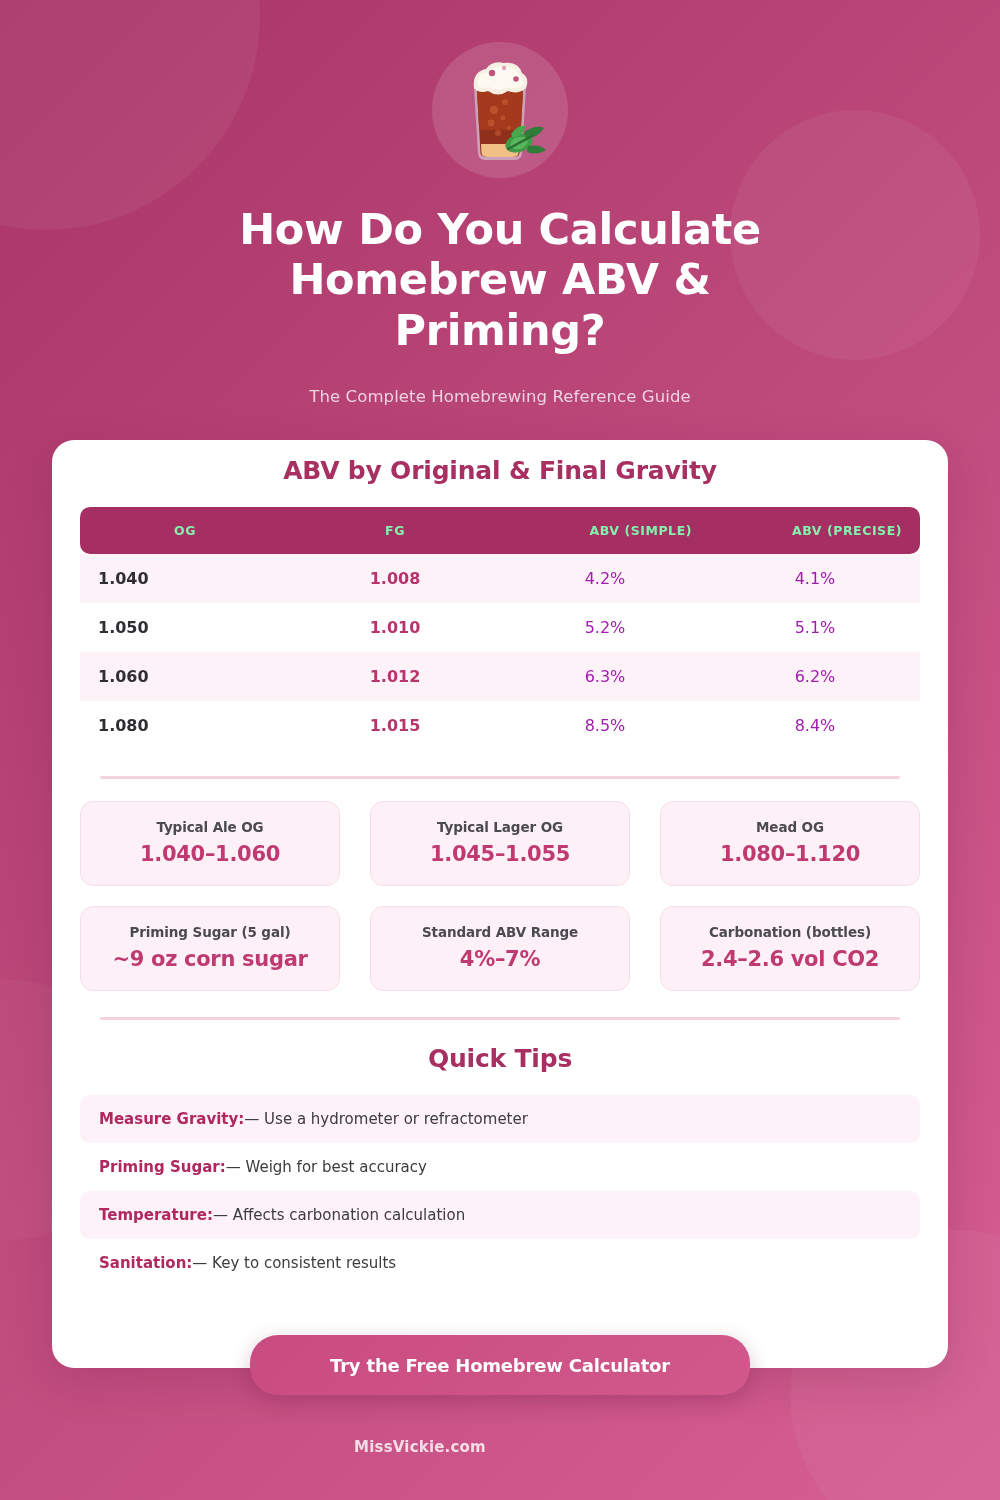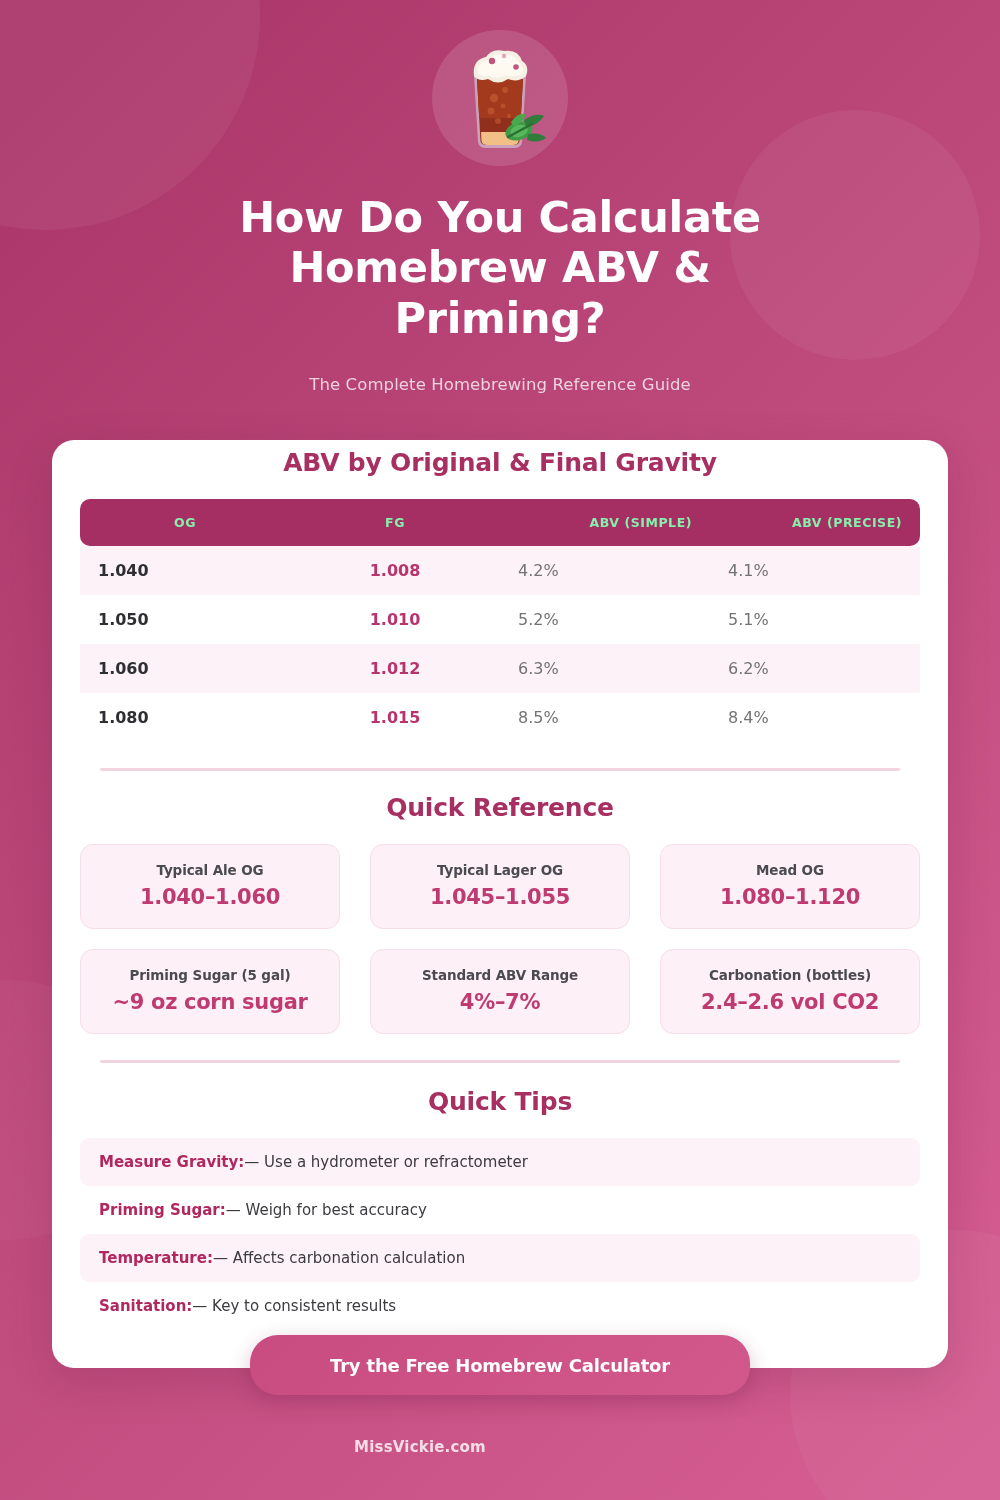--- a/index.html
+++ b/index.html
@@ -13,21 +13,21 @@
     background:linear-gradient(135deg, #a93568 0%, #c04b7d 52%, #d65e93 100%);
   }
   
   .bg-circle { position:absolute; border-radius:50%; background:rgba(255,255,255,0.055); pointer-events:none; }
   #bgc1 { left:-170px; top:-200px; width:430px; height:430px; }
   #bgc2 { left:730px; top:110px; width:250px; height:250px; }
   #bgc3 { left:790px; top:1230px; width:330px; height:330px; background:rgba(255,255,255,0.045); }
   #bgc4 { left:-120px; top:980px; width:260px; height:260px; background:rgba(255,255,255,0.035); }
 
   
-  .header { position:relative; text-align:center; padding-top:30px; }
+  .header { position:relative; text-align:center; padding-top:42px; }
   .icon-badge {
     width:136px; height:136px; margin:0 auto; border-radius:50%;
     background:rgba(255,255,255,0.13);
     display:flex; align-items:center; justify-content:center;
   }
   .beer-svg { display:block; }
   h1.title {
     color:#ffffff;
     font-size:43px;
     line-height:1.17;
@@ -52,21 +52,21 @@
     box-shadow:0 14px 44px rgba(90,20,55,0.18);
     padding:0 28px;
   }
   h2.section-title {
     text-align:center;
     color:#a82f61;
     font-weight:bold;
     font-size:25px;
     letter-spacing:-0.2px;
   }
-  #sec-abv { padding-top:8px; }
+  #sec-abv { padding-top:16px; }
 
   
   table.gravity-table {
     width:840px; margin:22px auto 0;
     border-collapse:separate; border-spacing:0;
     table-layout:fixed;
   }
   table.gravity-table thead th {
     background:#a52f63;
     color:#86efac;
@@ -82,21 +82,21 @@
   table.gravity-table th.c-s, table.gravity-table th.c-p { text-align:right; }
   table.gravity-table tbody td {
     padding:15px 18px;
     font-size:16px;
     height:44px;
   }
   table.gravity-table tbody tr:nth-child(odd) td { background:#fdf2f7; }
   table.gravity-table tbody tr:nth-child(even) td { background:#ffffff; }
   td.c-og { text-align:left; font-weight:bold; color:#2e2e33; }
   td.c-fg { text-align:center; font-weight:bold; color:#b8346d; }
-  td.c-s, td.c-p { text-align:left; color:#737373; }
+  td.c-s, td.c-p { text-align:center; color:#a21caf; }
 
   .divider {
     width:800px; height:3px; margin:26px auto 0;
     background:#f2d3e0; border-radius:2px;
   }
 
   
   #sec-ref { margin-top:22px; }
   .ref-grid {
     width:840px; margin:22px auto 0;
@@ -231,21 +231,20 @@
             <td class="c-fg">1.015</td>
             <td class="c-s">8.5%</td>
             <td class="c-p">8.4%</td>
           </tr>
         </tbody>
     </table>
     <div class="divider"></div>
   </section>
 
   <section id="sec-ref">
-    <h2 class="section-title">Quick Reference</h2>
     <div class="ref-grid" id="ref-grid">
         <div class="ref-card">
           <div class="ref-label">Typical Ale OG</div>
           <div class="ref-value">1.040–1.060</div>
         </div>
         <div class="ref-card">
           <div class="ref-label">Typical Lager OG</div>
           <div class="ref-value">1.045–1.055</div>
         </div>
         <div class="ref-card">

